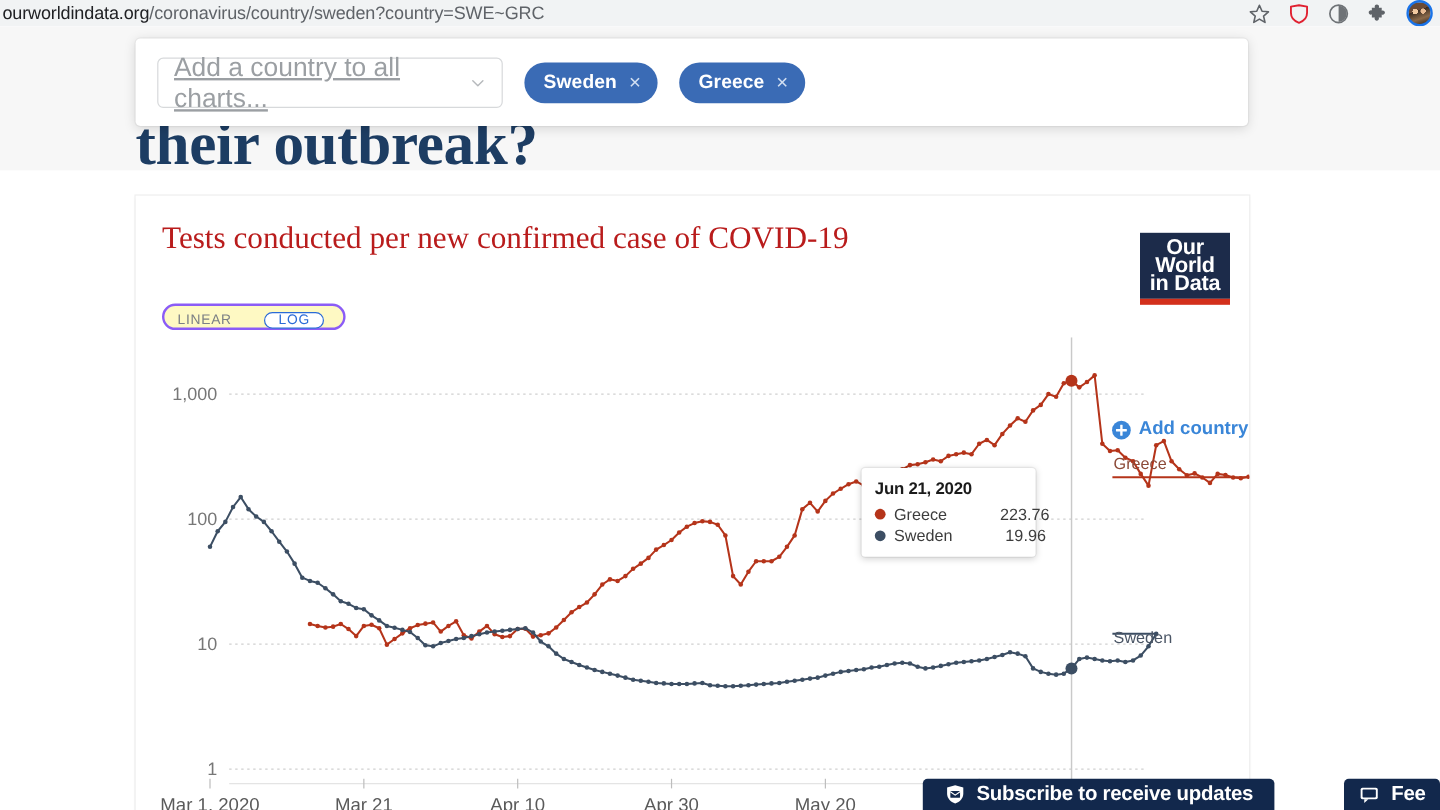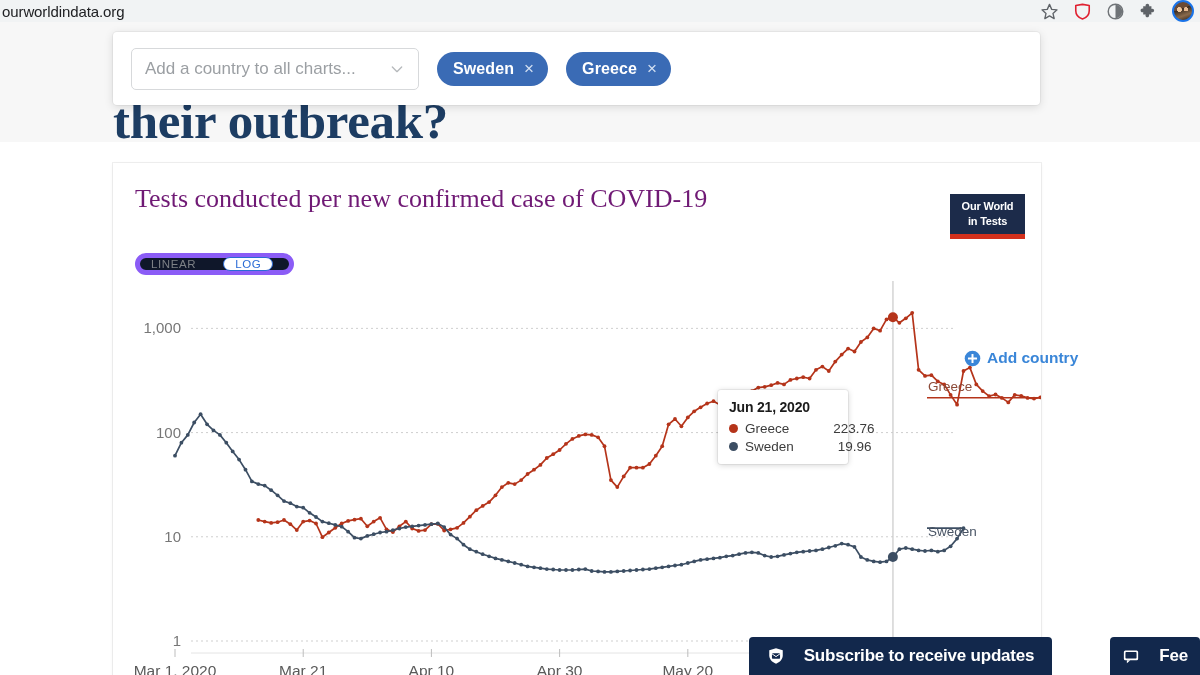--- a/index.html
+++ b/index.html
@@ -65,130 +65,131 @@
     background:#ffffff; border-radius:4px;
     box-shadow:0 2px 10px rgba(0,0,0,0.13), 0 0 0 1px rgba(0,0,0,0.04);
     display:flex; align-items:center; padding:0 18px; gap:18px;
     z-index:5;
   }
   .country-select{
     width:288px; height:42px; border:1px solid #d7d9db; border-radius:5px;
     display:flex; align-items:center; justify-content:space-between;
     padding:0 13px; background:#fff;
   }
-  .country-select .ph{ font-size:17px; color:#9b9fa3; }
+  .country-select .ph{ font-size:22px; color:#9b9fa3;text-decoration:underline; }
   .chev{ width:16px; height:16px; }
   .pill{
     height:34px; border-radius:17px; background:#3a6bb5;
     display:inline-flex; align-items:center; gap:10px;
     padding:0 14px 0 16px; color:#fff;
     font-size:16px; font-weight:700; letter-spacing:0.1px;
   }
   .pill .x{ font-size:17px; font-weight:400; color:#d3e0f2; line-height:1; }
 
   
   .chart-card{
     position:absolute; left:113px; top:141px; width:928px; height:520px;
     background:#ffffff;
     box-shadow:0 0 0 1px rgba(0,0,0,0.06), 0 1px 4px rgba(0,0,0,0.05);
   }
   .chart-title{
     position:absolute; left:22px; top:21px;
     font-family:"Liberation Serif", serif;
-    font-size:26px; color:#701a75; letter-spacing:0px; white-space:nowrap;
+    font-size:26px; color:#b91c1c; letter-spacing:0px; white-space:nowrap;
   }
   .chart-subtitle{
     position:absolute; left:22px; top:61px;
     font-size:13.5px; color:#5b5b5b; white-space:nowrap;
   }
   .owid-logo{
     position:absolute; right:16px; top:31px; width:75px;
   }
   .owid-logo .box{
     background:#1c2b4a; color:#fff; text-align:center;
-    font-size:11px; line-height:15px; font-weight:700;
+    font-size:18px; line-height:15px; font-weight:700;
     padding:5px 4px 5px;
     letter-spacing:-0.2px;
   }
   .owid-logo .rule{ height:5px; background:#d3301c; }
 
   
   .scale-toggle{
     position:absolute; left:22px; top:90px; height:22px;
-    display:flex; align-items:flex-start;
-    border:5px solid #8b5cf6; border-radius:11px; background:#0f172a;
+    display:flex; align-items:flex-end;
+    border:2px solid #8b5cf6; border-radius:11px; background:#fef9c3;
     overflow:visible;
   }
   .scale-btn{
     display:flex; align-items:center; padding:0 11px;
     font-size:11.5px; letter-spacing:0.6px; font-weight:400; color:#7c8085;
     border-radius:11px;
   }
   .scale-btn.active{
     color:#2b6bd6; background:#ffffff;
     border:1.5px solid #2b6bd6; margin:-1px 16px;
   }
 
   
   .plot{
     position:absolute; left:0; top:118px; width:928px; height:402px;
   }
   .plot svg{ display:block; }
 
   
   .tooltip{
-    position:absolute; left:605px; top:227px; width:130px;
+    position:absolute; left:605px; top:227px; width:145px;
     background:#fff; border-radius:3px;
     box-shadow:0 1px 6px rgba(0,0,0,0.18), 0 0 0 1px rgba(0,0,0,0.05);
     padding:9px 11px 10px; z-index:4;
   }
   .tt-date{ font-size:14px; font-weight:700; color:#1b1b1b; margin-bottom:6px; letter-spacing:-0.2px;}
   .tt-row{ display:flex; align-items:center; font-size:13.5px; color:#3c3c3c; margin-top:3px; }
   .tt-dot{ width:9px; height:9px; border-radius:50%; margin-right:7px; flex:0 0 auto; }
   .tt-name{ flex:1 1 auto; }
   .tt-val{ flex:0 0 auto;margin-left:44px; }
 
   
   .add-country{
-    position:absolute; left:851px; top:186px;
+    position:absolute; left:813px; top:186px;
     display:flex; align-items:center; gap:6px;
     color:#3a86d8; font-size:15.5px; font-weight:700; white-space:nowrap;
     z-index:3;
   }
   .plus-icon{ width:17px; height:17px; flex:0 0 auto; }
   .series-label{
     position:absolute; font-size:13.5px; white-space:nowrap; z-index:3;
   }
   .lbl-greece{ left:815px; top:216px; color:#8c4a38; }
   .lbl-sweden{ left:815px; top:361px; color:#4a5565; }
 
   
   .sticky-bar{
     position:absolute; left:0; bottom:0; width:1200px; height:36px;
     display:flex; justify-content:flex-end; align-items:flex-end;
     gap:14px; padding-right:0px;
     pointer-events:none;
   }
   .sticky-btn{
     background:#12284c; color:#ffffff;
-    display:flex; align-items:center; gap:19px;
-    height:38px; padding:0 18px;
+    display:flex; align-items:center; gap:9px;
+    height:26px; padding:0 18px;
     border-radius:4px 4px 0 0;
     font-size:17px; font-weight:700; white-space:nowrap;
     letter-spacing:-0.2px;
   }
   .sticky-btn.secondary{ padding:0 12px;margin-left:44px; }
   .sb-icon{ width:18px; height:18px; flex:0 0 auto; }
 </style>
 </head>
 <body>
 
 <div class="browser-bar">
   <div class="urlbar">
     <span class="url-host">ourworldindata.org</span>
+      <span class="url-path">/coronavirus/country/sweden?country=SWE~GRC</span>
   </div>
   <div class="chrome-icons">
     <svg class="cicon" viewBox="0 0 24 24" fill="none" stroke="#5f6368" stroke-width="1.7" stroke-linejoin="round">
       <polygon points="12,3 14.8,9.3 21.5,9.9 16.4,14.4 17.9,21 12,17.6 6.1,21 7.6,14.4 2.5,9.9 9.2,9.3"></polygon>
     </svg>
     <svg class="cicon" viewBox="0 0 24 24" fill="none" stroke="#e02030" stroke-width="2" stroke-linejoin="round">
       <path d="M3.5 4.5 L12 3 L20.5 4.5 L20.5 11 C20.5 16.5 16.5 20 12 21.5 C7.5 20 3.5 16.5 3.5 11 Z"></path>
     </svg>
     <svg class="cicon" viewBox="0 0 24 24">
       <circle cx="12" cy="12" r="9.2" fill="none" stroke="#6f7377" stroke-width="1.8"></circle>
@@ -222,21 +223,21 @@
       <span class="x">×</span>
     </div>
   </div>
 
   <div class="chart-card">
     <div class="chart-title">Tests conducted per new confirmed case of COVID-19</div>
 
     <div class="owid-logo">
       <div class="box">
         <div>Our World</div>
-        <div>in Tests</div>
+        <div>in Data</div>
       </div>
       <div class="rule"></div>
     </div>
 
     <div class="scale-toggle">
       <div class="scale-btn">LINEAR</div>
       <div class="scale-btn active">LOG</div>
     </div>
 
     <div class="plot">

